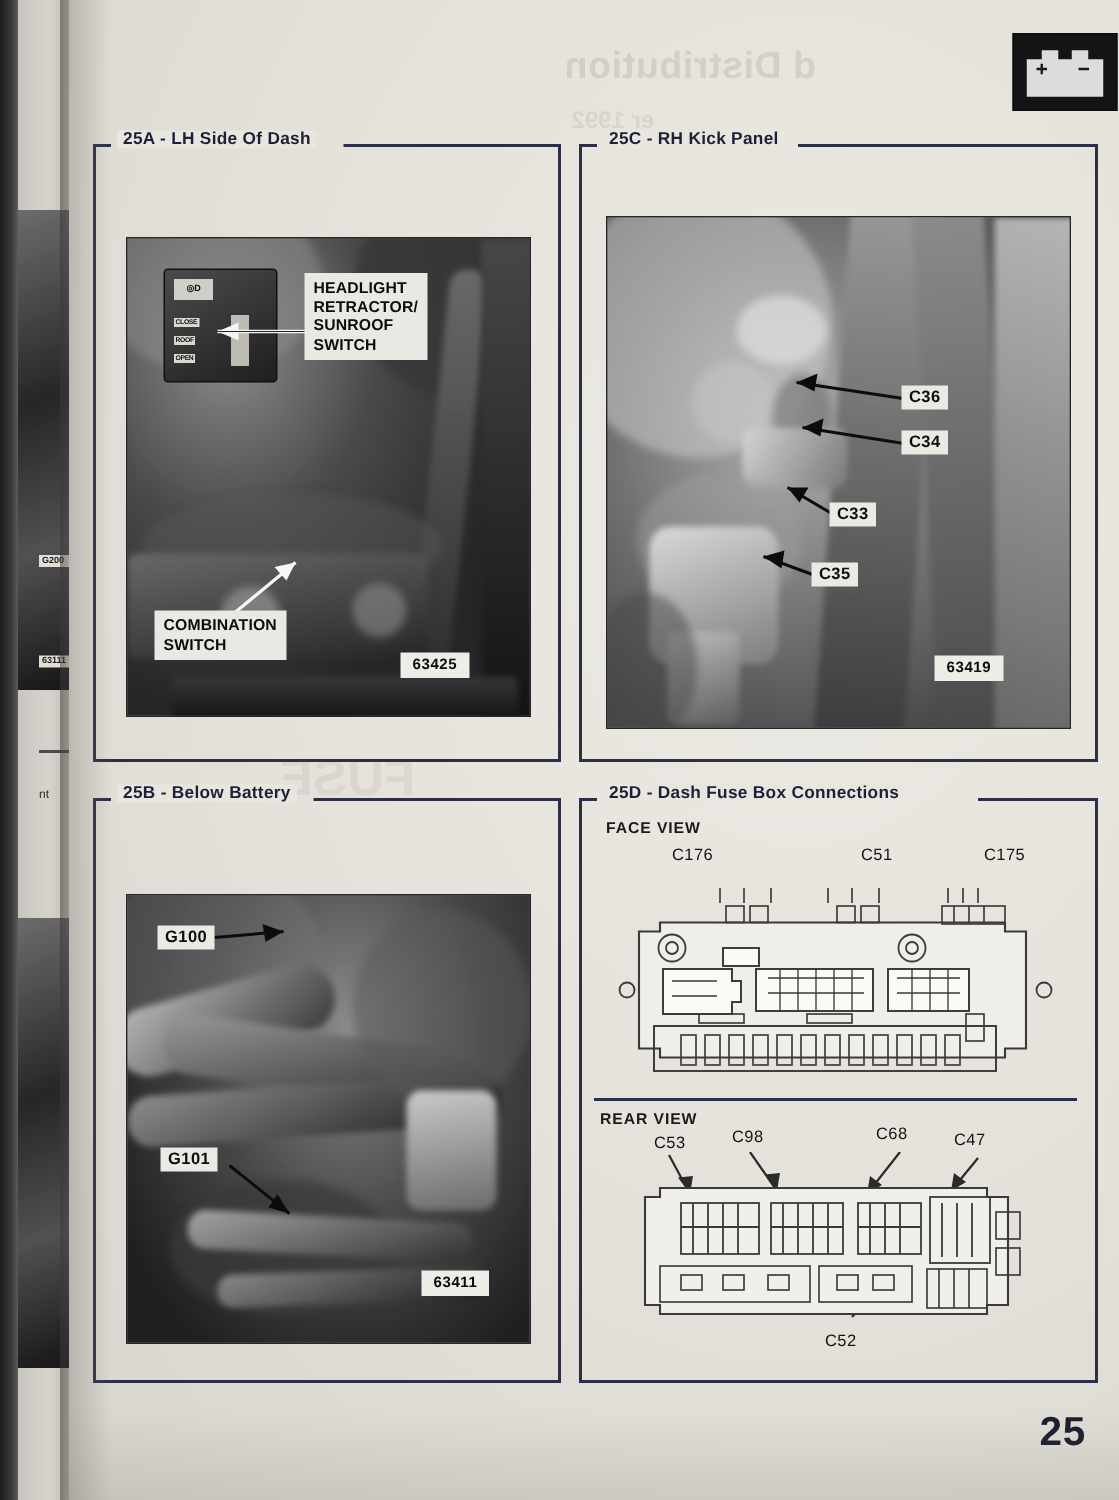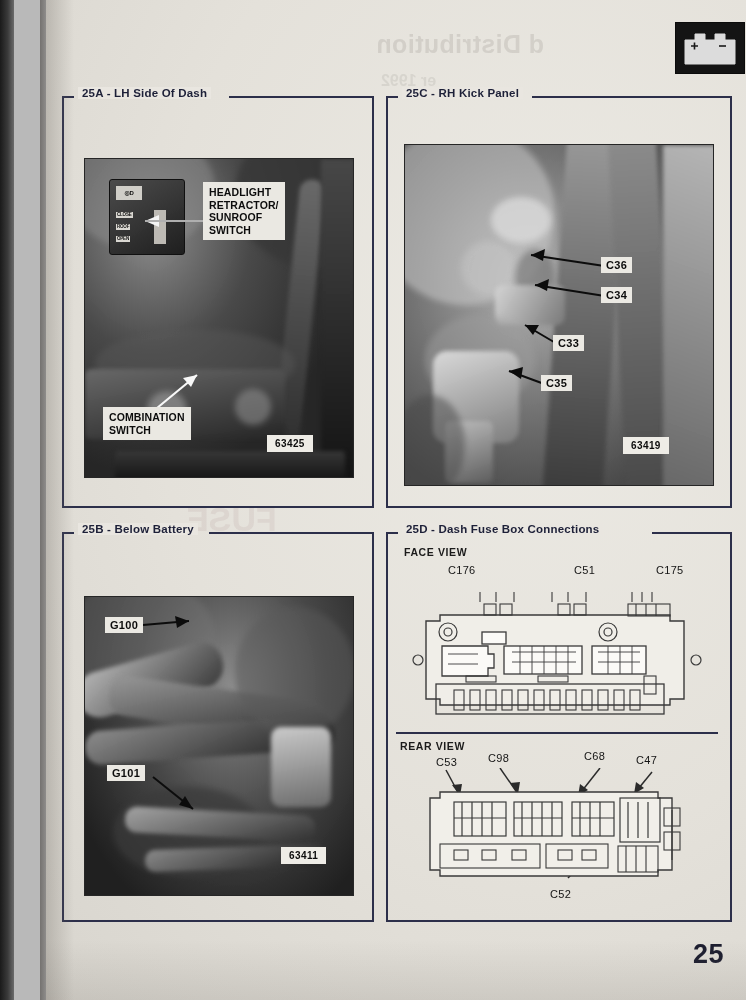--- a/index.html
+++ b/index.html
@@ -173,20 +173,28 @@
     letter-spacing: .5px;
   }
 </style>
 </head>
 <body>
 
 <div id="scan">
 
   <div class="dark-edge"></div>
 
+  <div class="facing-page">
+    <div class="facing-photo p1"></div>
+    <div class="facing-photo p2"></div>
+    <div class="facing-tag" style="left:14px; top:370px; width:26px;">G200</div>
+    <div class="facing-tag" style="left:14px; top:437px; width:26px;">63111</div>
+    <div class="facing-rule" style="top:500px;"></div>
+    <div class="facing-text" style="left:14px; top:525px;">nt</div>
+  </div>
 
   <div class="gutter-shadow"></div>
 
   <div class="sheet">
 
     <div class="showthrough">d Distribution</div>
     <div class="showthrough2">er 1992</div>
     <div class="showthrough3">FUSE</div>
 
     <div class="battery-badge">

